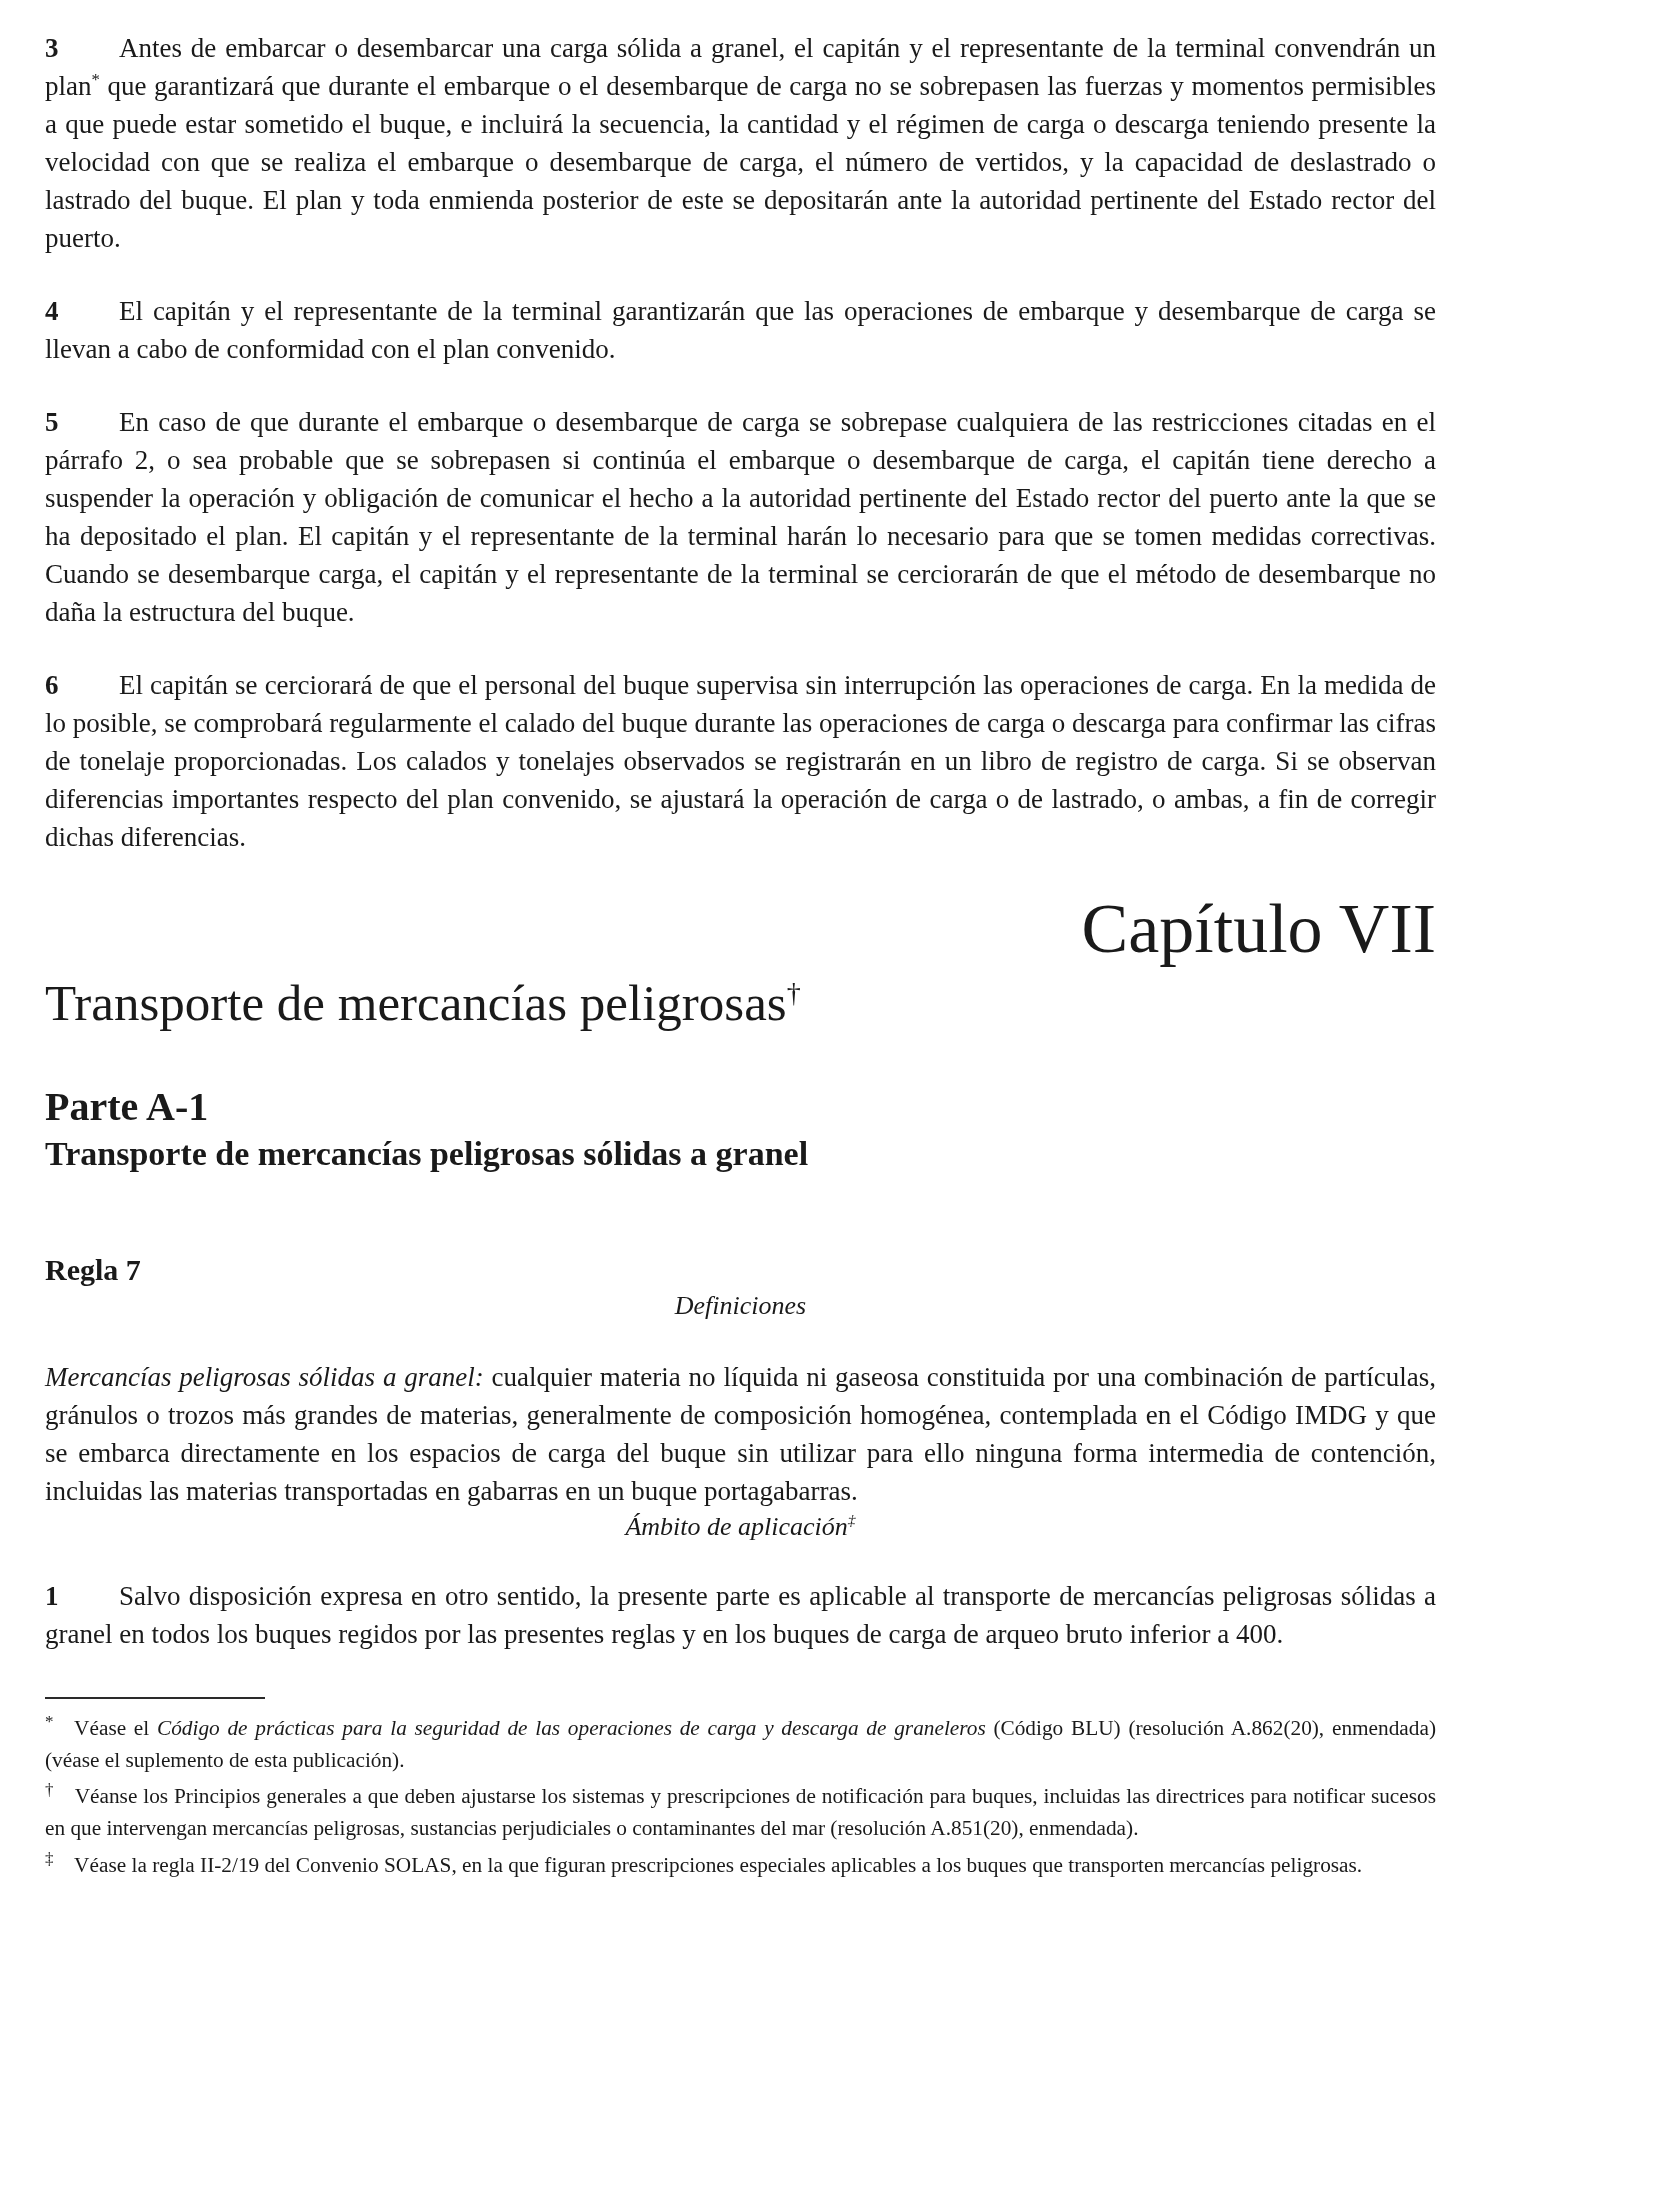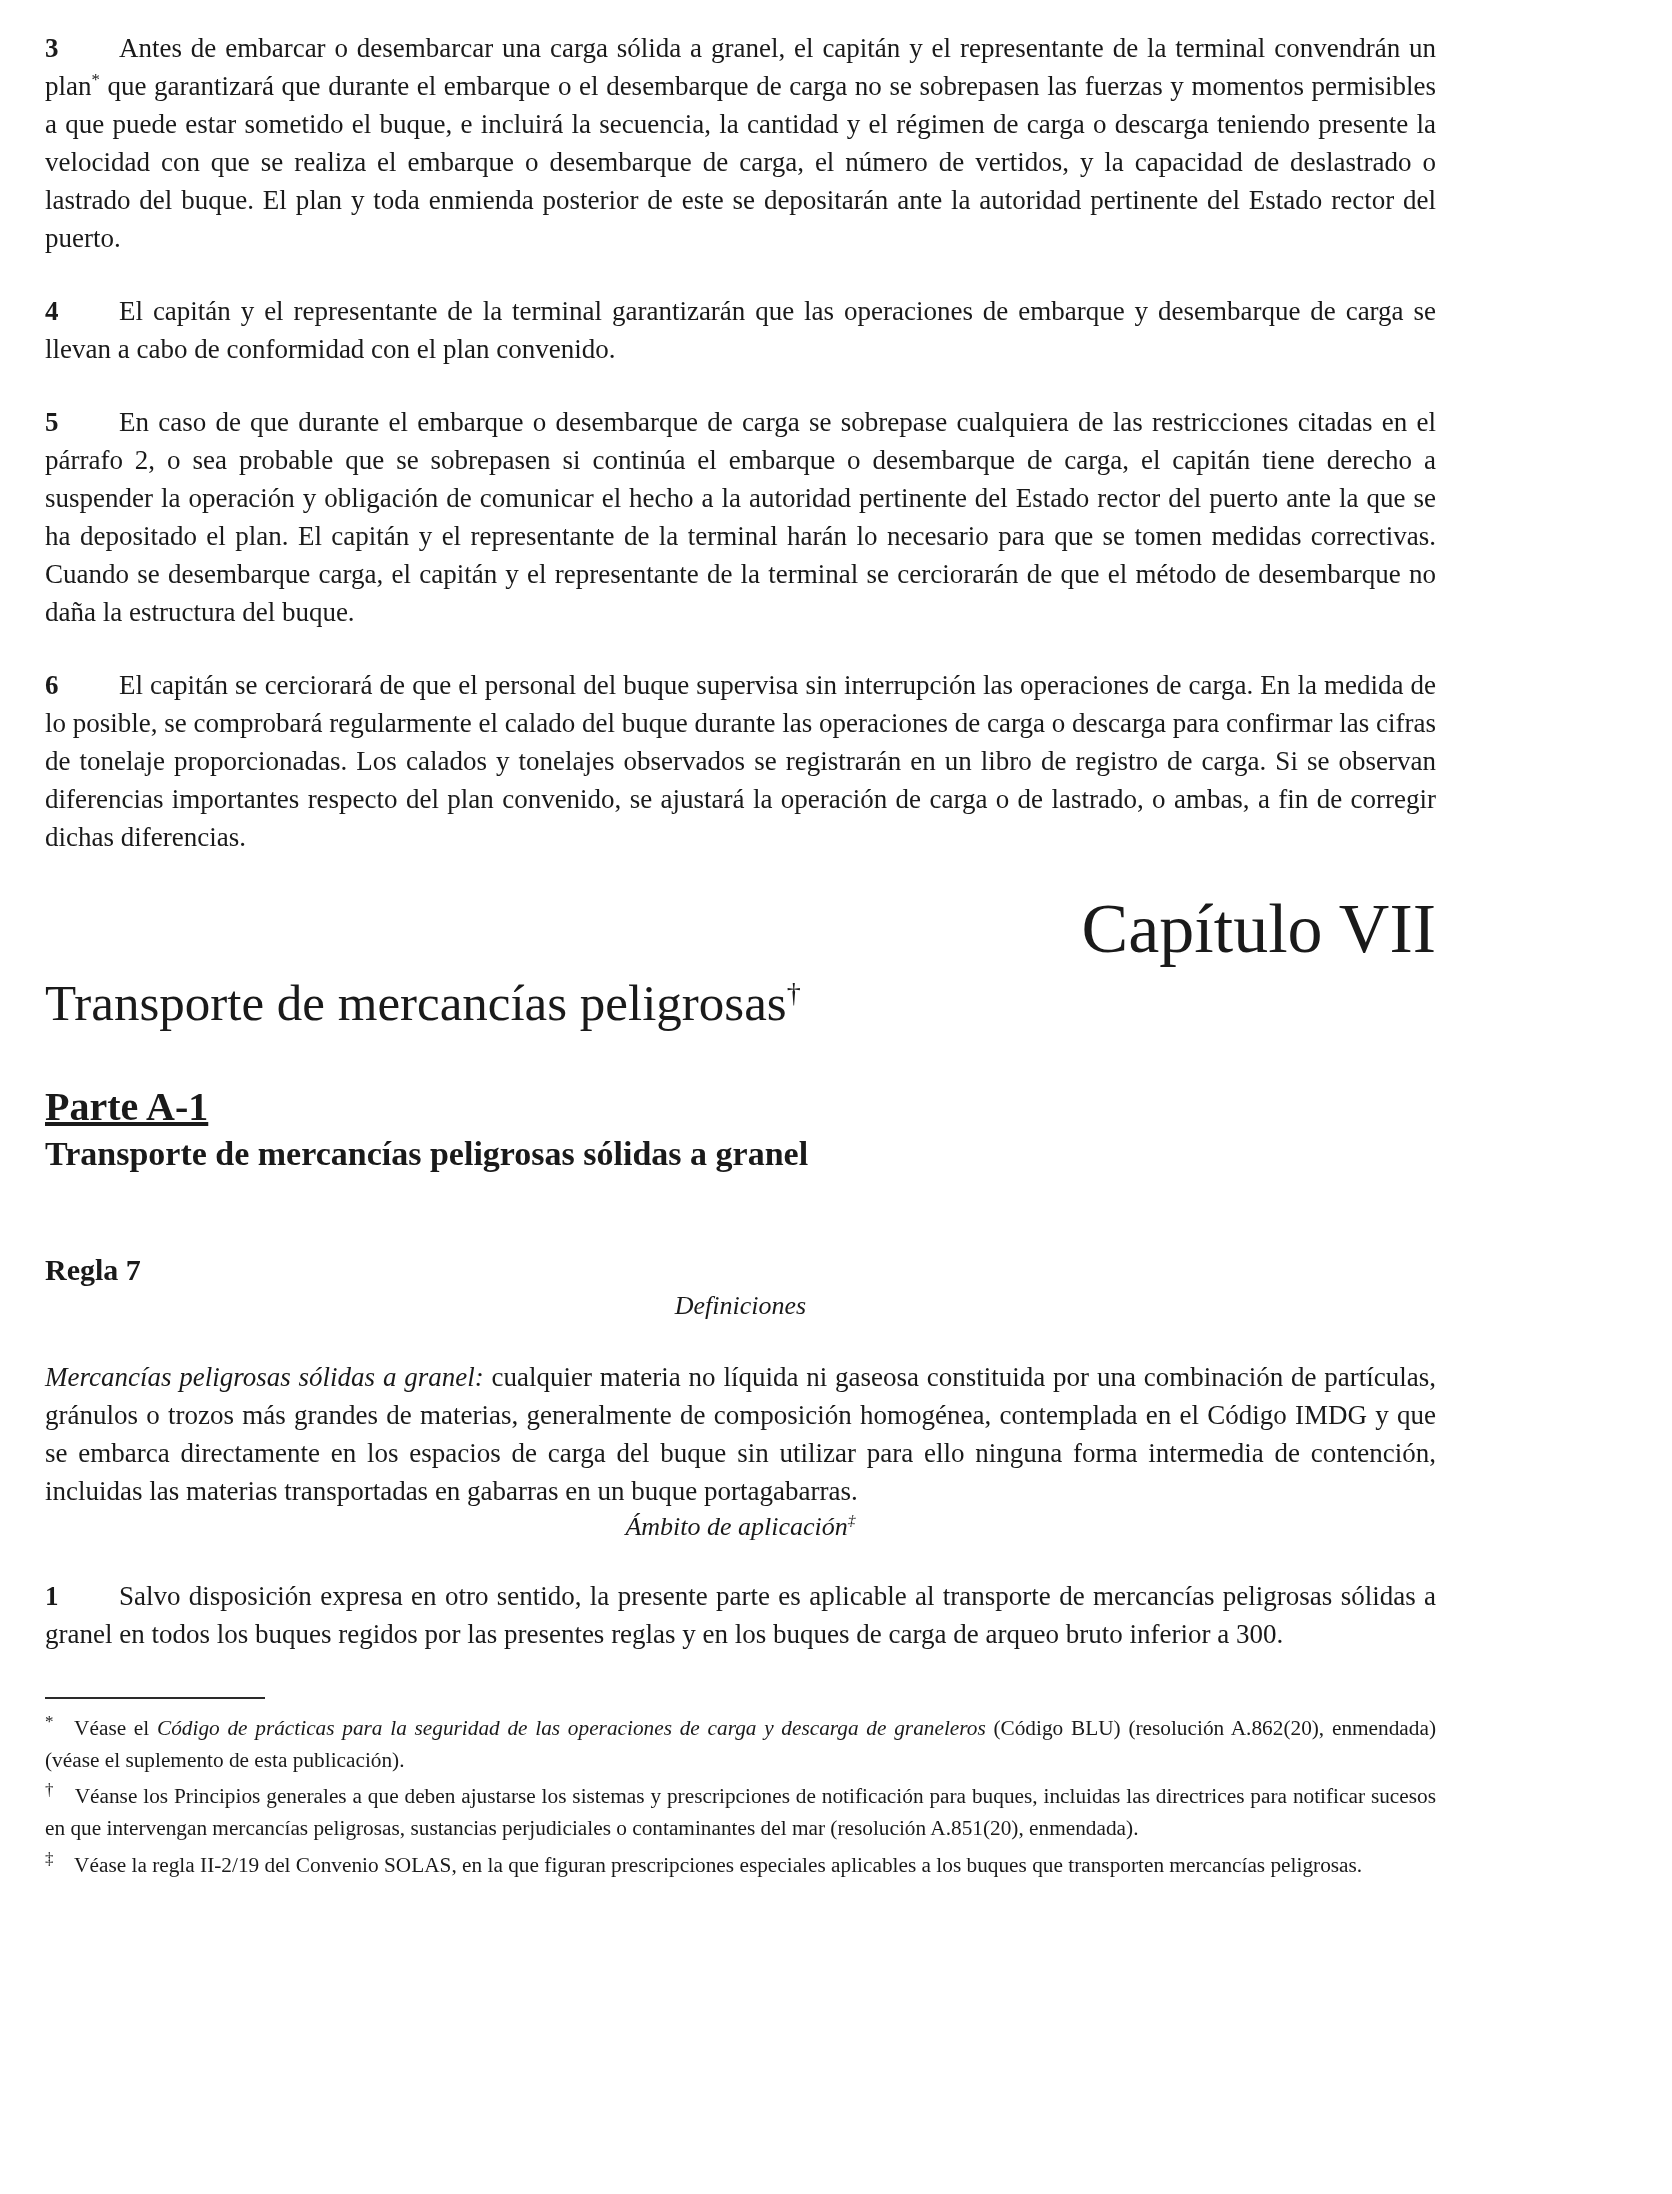--- a/index.html
+++ b/index.html
@@ -53,21 +53,20 @@
   .chapter-subtitle sup {
     font-size: 0.55em;
     line-height: 0;
   }
   
   .part-title {
     font-size: 40px;
     font-weight: bold;
     line-height: 1.15;
     margin: 51px 0 0 0;
-    text-decoration: underline;
   }
   .part-subtitle {
     font-size: 34px;
     font-weight: bold;
     line-height: 1.2;
     margin: 4.7px 0 0 0;
   }
   
   .rule-title {
     font-size: 30px;
@@ -135,21 +134,21 @@
   <div class="part-title">Parte A-1</div>
   <div class="part-subtitle">Transporte de mercancías peligrosas sólidas a granel</div>
 
   <div class="rule-title mt-rule-7">Regla 7</div>
   <div class="rule-subtitle">Definiciones</div>
 
   <p class="body-para def-para"><span class="italic">Mercancías peligrosas sólidas a granel:</span><span> cualquier materia no líquida ni gaseosa constituida por una combinación de partículas, gránulos o trozos más grandes de materias, generalmente de composición homogénea, contemplada en el Código IMDG y que se embarca directamente en los espacios de carga del buque sin utilizar para ello ninguna forma intermedia de contención, incluidas las materias transportadas en gabarras en un buque portagabarras.</span></p>
 
   <div class="rule-subtitle"><span>Ámbito de aplicación</span><sup>‡</sup></div>
 
-  <p class="body-para apply-para"><span class="para-num">1</span><span>Salvo disposición expresa en otro sentido, la presente parte es aplicable al transporte de mercancías peligrosas sólidas a granel en todos los buques regidos por las presentes reglas y en los buques de carga de arqueo bruto inferior a 300.</span></p>
+  <p class="body-para apply-para"><span class="para-num">1</span><span>Salvo disposición expresa en otro sentido, la presente parte es aplicable al transporte de mercancías peligrosas sólidas a granel en todos los buques regidos por las presentes reglas y en los buques de carga de arqueo bruto inferior a 400.</span></p>
 
   <div class="footnotes">
     <div class="fn-rule"></div>
 
     <p class="footnote"><sup class="fn-marker">*</sup><span class="fn-gap"></span><span>Véase el </span><span class="italic">Código de prácticas para la seguridad de las operaciones de carga y descarga de graneleros</span><span> (Código BLU) (resolución A.862(20), enmendada) (véase el suplemento de esta publicación).</span></p>
 
     <p class="footnote"><sup class="fn-marker">†</sup><span class="fn-gap"></span><span>Véanse los Principios generales a que deben ajustarse los sistemas y prescripciones de notificación para buques, incluidas las directrices para notificar sucesos en que intervengan mercancías peligrosas, sustancias perjudiciales o contaminantes del mar (resolución A.851(20), enmendada).</span></p>
 
     <p class="footnote"><sup class="fn-marker">‡</sup><span class="fn-gap"></span><span>Véase la regla II-2/19 del Convenio SOLAS, en la que figuran prescripciones especiales aplicables a los buques que transporten mercancías peligrosas.</span></p>
   </div>

